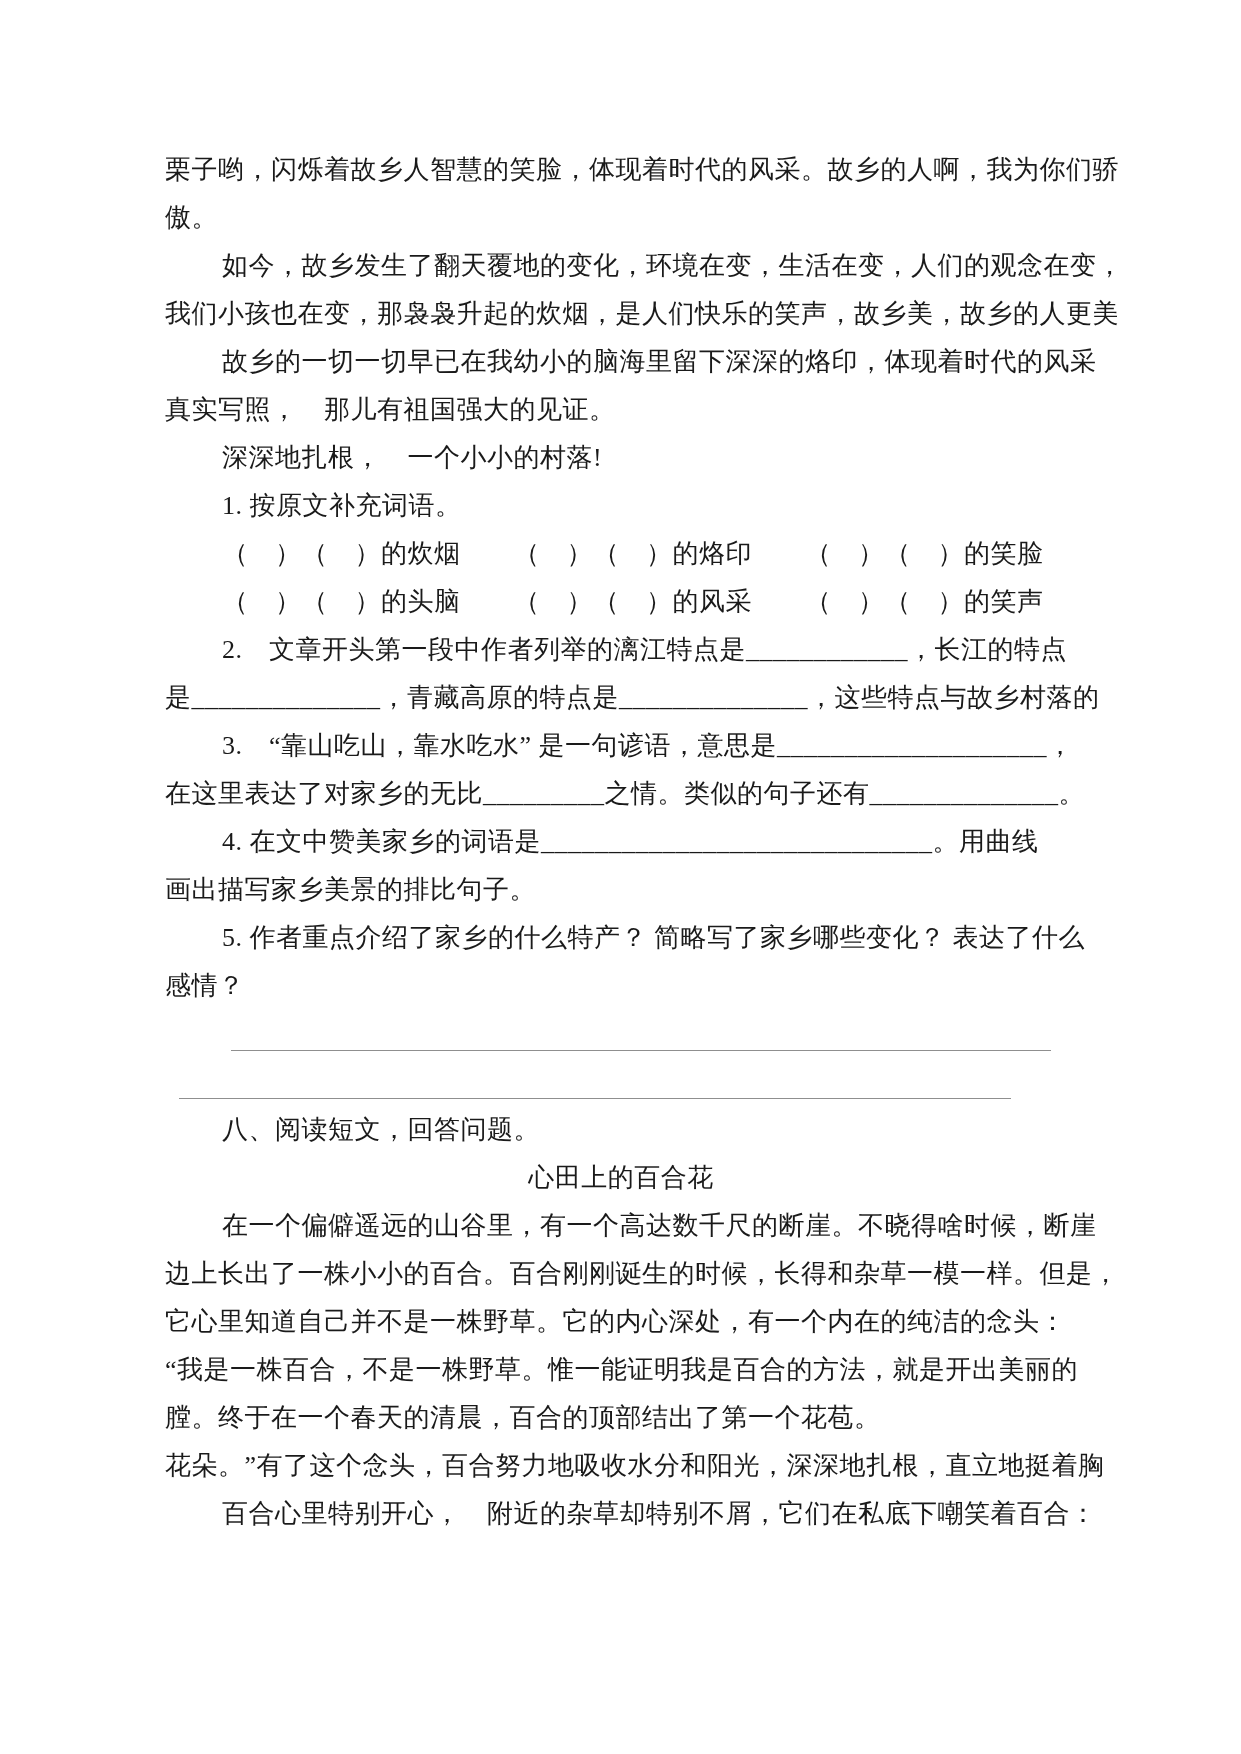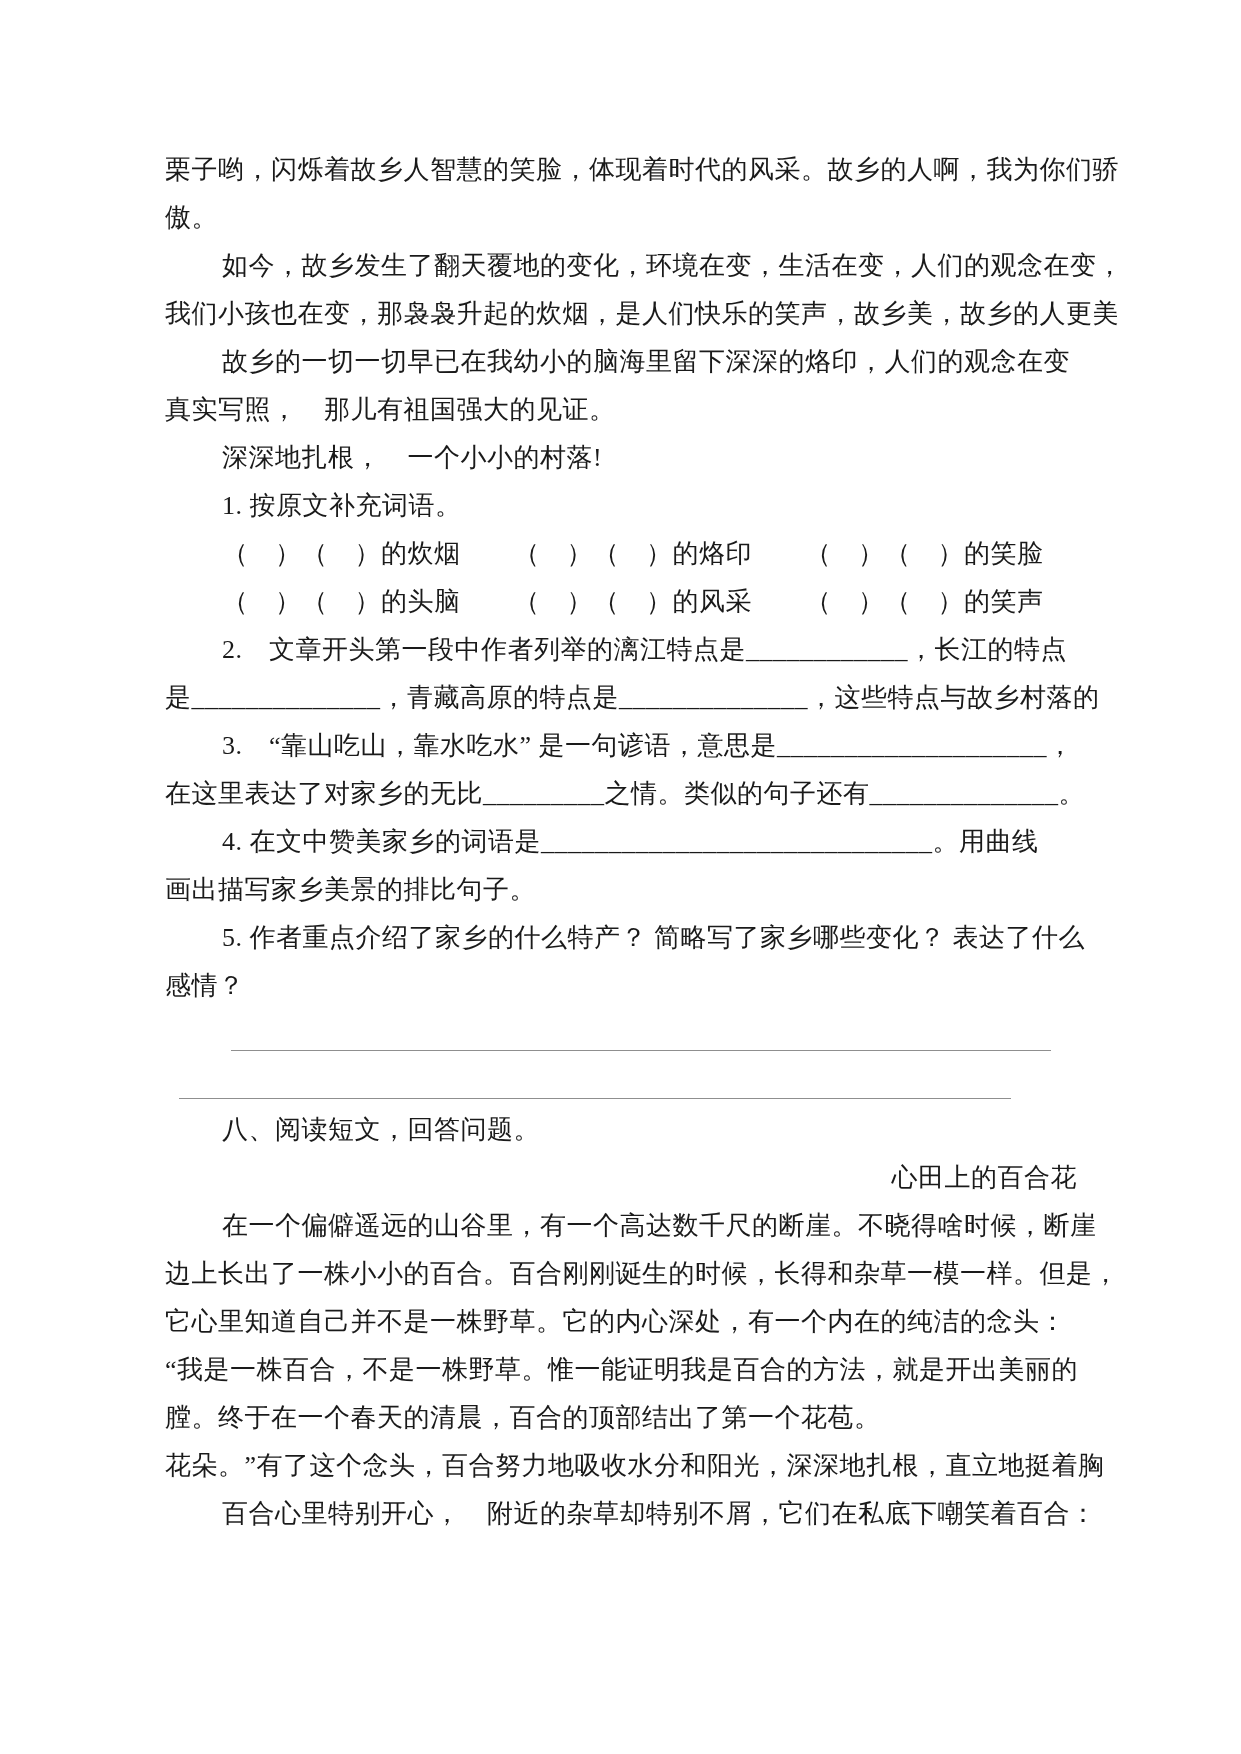--- a/index.html
+++ b/index.html
@@ -18,42 +18,42 @@
     color:#1a1a1a;
   }
   .line {
     height:48px;
     line-height:48px;
     font-size:26px;
     white-space:nowrap;
     letter-spacing:0.5px;
   }
   .ind { padding-left:57px; }
-  .center { text-align:right; padding-left:0; }
+  .center { text-align:center; padding-left:0; }
   .blank-row { height:48px; position:relative; }
   .blank-row .rule {
     position:absolute;
     bottom:7px;
     border-top:1px solid #8f8f8f;
     height:0;
   }
   .rule-a { left:66px; width:820px; }
   .rule-b { left:14px; width:832px; }
 </style>
 </head>
 <body>
 
 <div class="page">
   <div class="content">
 
     <div class="line">栗子哟，闪烁着故乡人智慧的笑脸，体现着时代的风采。故乡的人啊，我为你们骄</div>
     <div class="line">傲。</div>
     <div class="line ind">如今，故乡发生了翻天覆地的变化，环境在变，生活在变，人们的观念在变，</div>
     <div class="line">我们小孩也在变，那袅袅升起的炊烟，是人们快乐的笑声，故乡美，故乡的人更美</div>
-    <div class="line ind">故乡的一切一切早已在我幼小的脑海里留下深深的烙印，人们的观念在变</div>
+    <div class="line ind">故乡的一切一切早已在我幼小的脑海里留下深深的烙印，体现着时代的风采</div>
     <div class="line">真实写照，　那儿有祖国强大的见证。</div>
     <div class="line ind">深深地扎根，　一个小小的村落!</div>
     <div class="line ind">1. 按原文补充词语。</div>
     <div class="line ind">（　）（　）的炊烟　　（　）（　）的烙印　　（　）（　）的笑脸</div>
     <div class="line ind">（　）（　）的头脑　　（　）（　）的风采　　（　）（　）的笑声</div>
     <div class="line ind">2.　文章开头第一段中作者列举的漓江特点是____________，长江的特点</div>
     <div class="line">是______________，青藏高原的特点是______________，这些特点与故乡村落的</div>
     <div class="line ind">3.　“靠山吃山，靠水吃水” 是一句谚语，意思是____________________，</div>
     <div class="line">在这里表达了对家乡的无比_________之情。类似的句子还有______________。</div>
     <div class="line ind">4. 在文中赞美家乡的词语是_____________________________。用曲线</div>

